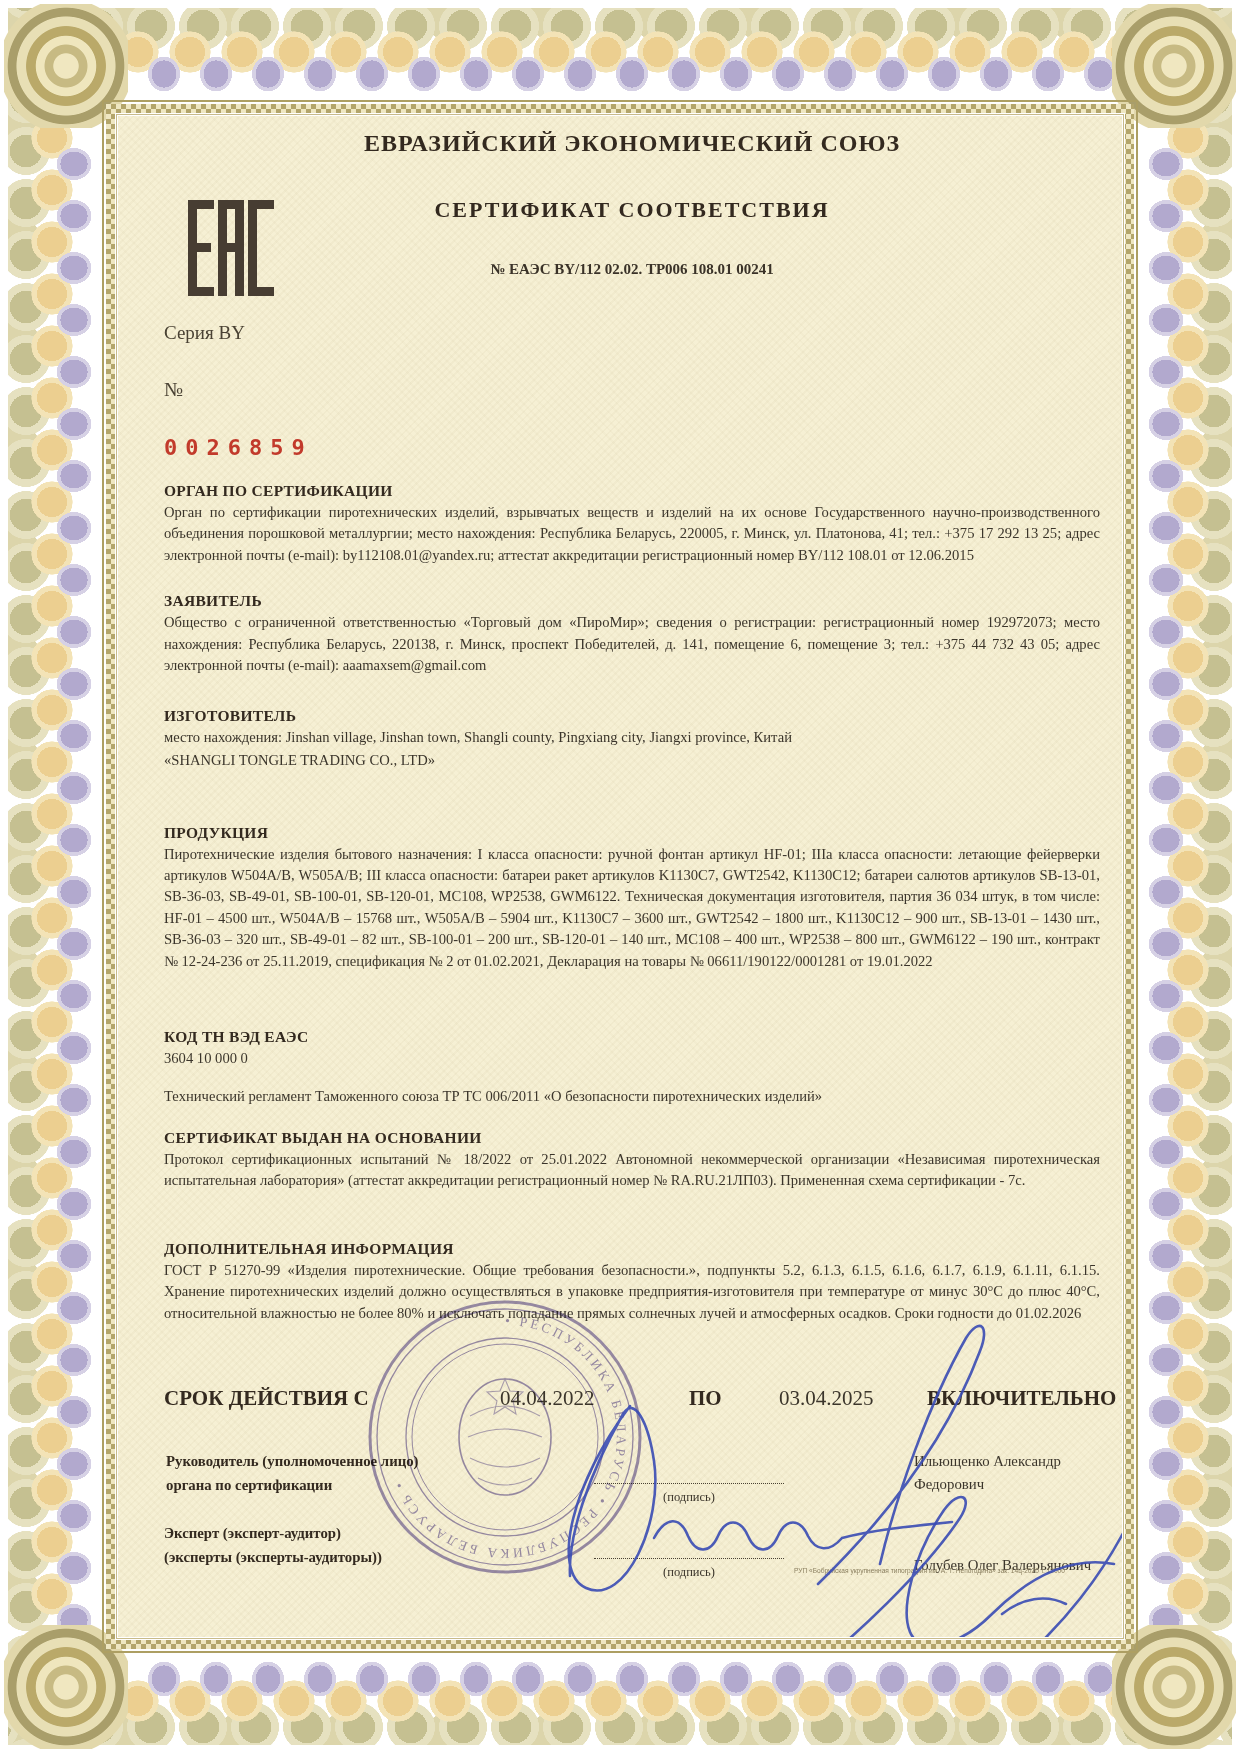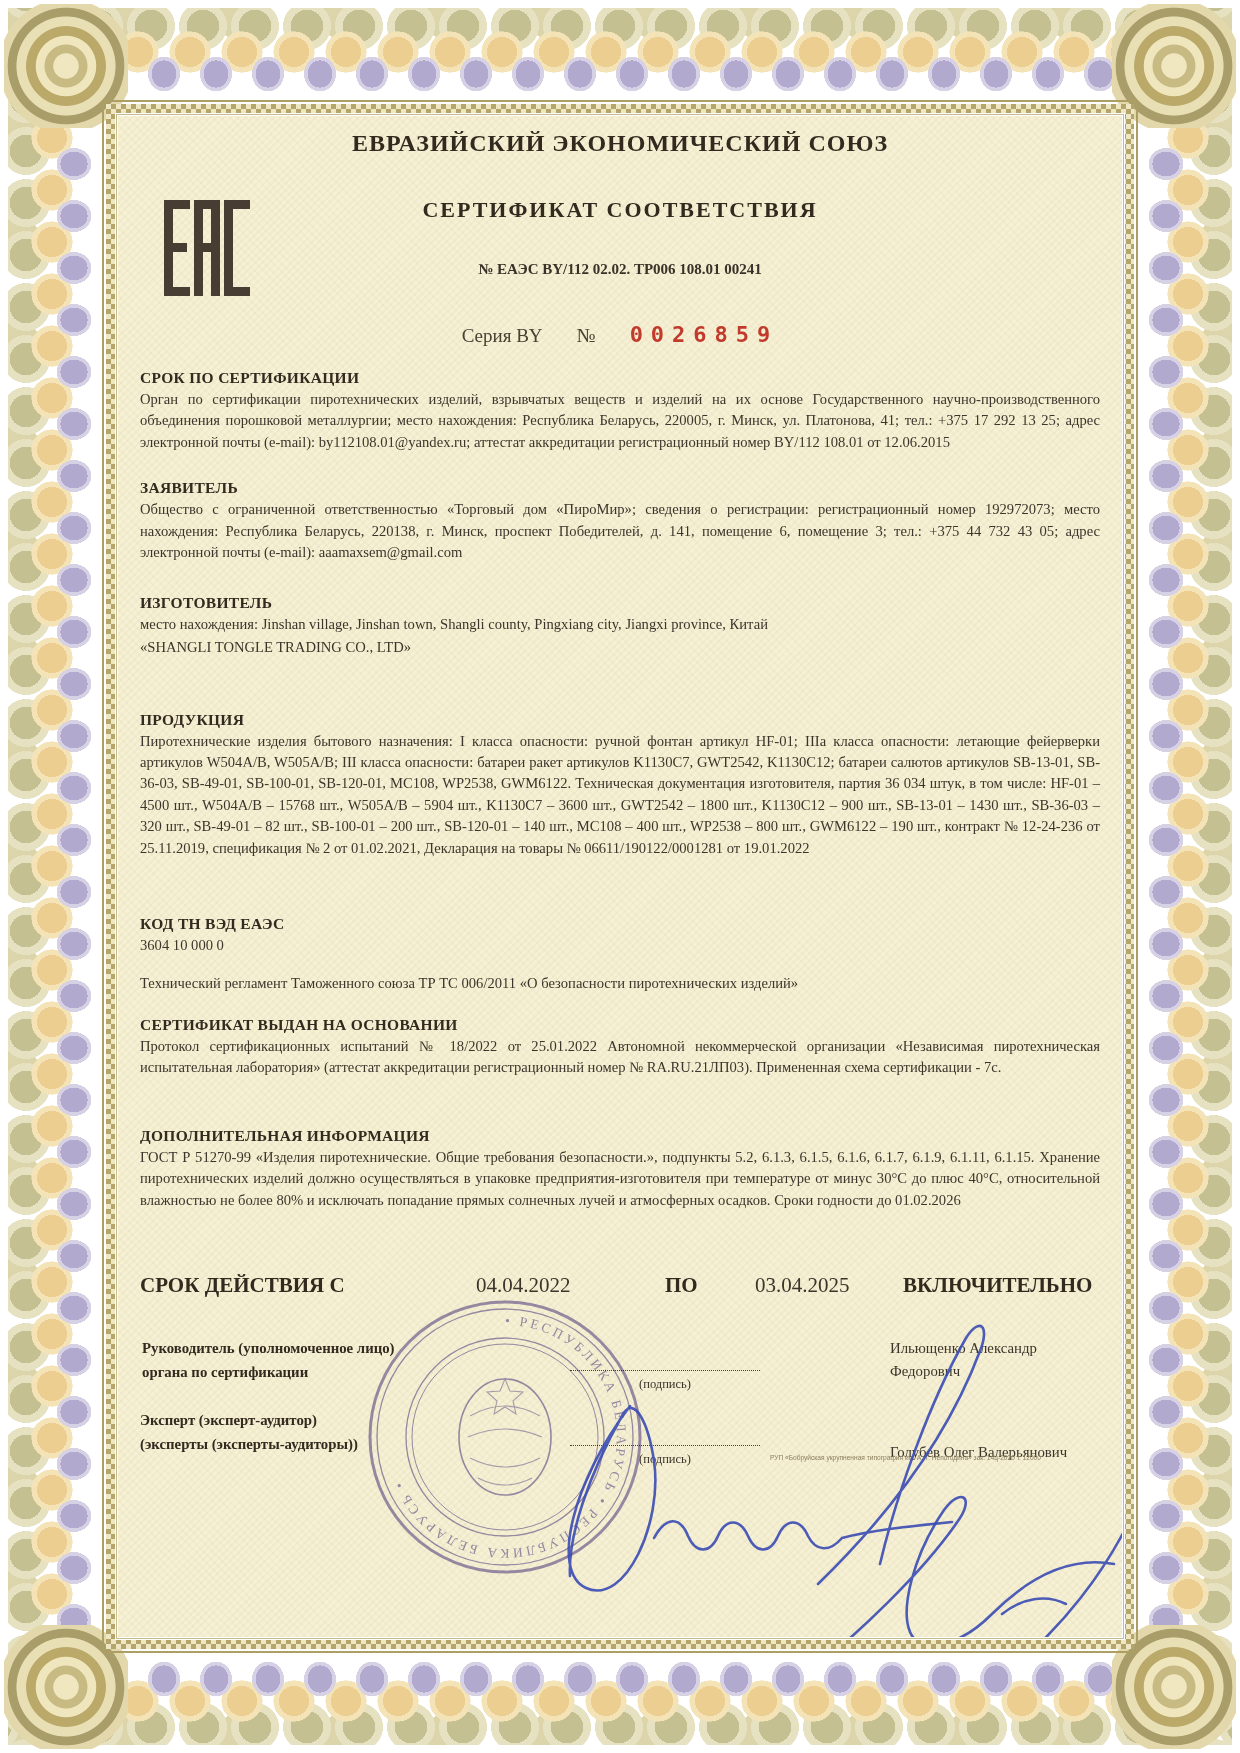--- a/index.html
+++ b/index.html
@@ -40,27 +40,27 @@
     background:repeating-conic-gradient(#b3a56b 0 25%, #efe7c2 0 50%) 0 0/10px 10px border-box;
     -webkit-mask:linear-gradient(#000 0 0) padding-box, linear-gradient(#000 0 0);
     -webkit-mask-composite:destination-out;mask:linear-gradient(#000 0 0) padding-box, linear-gradient(#000 0 0);mask-composite:exclude;
     pointer-events:none;}
   .frame-line2{position:absolute;inset:114px 116px;border:1px solid #c8bb8a;pointer-events:none;}
   
   .paper{position:absolute;inset:116px 118px;overflow:hidden;
     background:
       repeating-linear-gradient(135deg, rgba(160,140,90,.055) 0 2px, rgba(0,0,0,0) 2px 5px),
       repeating-linear-gradient(45deg, rgba(160,140,90,.04) 0 2px, rgba(0,0,0,0) 2px 6px),
-      #f6f0d4;}
+      #f6f0d4; padding-left: 24px;}
   .content{position:relative;padding:14px 22px 0;height:100%;box-sizing:border-box;}
   
   .union-title{font-size:24px;font-weight:bold;text-align:center;letter-spacing:1px;color:#33291f;}
   .doc-title{font-size:22px;font-weight:bold;text-align:center;letter-spacing:2px;margin-top:40px;color:#33291f;}
   .cert-no{font-size:15px;font-weight:bold;text-align:center;margin-top:38px;color:#3a3228;}
-  .series-row{margin-top:44px;display:flex;justify-content:center;align-items:baseline;gap:34px;}
+  .series-row{margin-top:44px;display:flex;justify-content:center;align-items:baseline;gap:34px;flex-direction:column;}
   .series-label{font-size:19px;color:#4a4234;}
   .numero{font-size:20px;color:#4a4234;}
   .serial{font-family:"DejaVu Sans Mono", monospace;font-size:22px;font-weight:bold;color:#c23a2b;letter-spacing:8px;}
   
   .eac{position:absolute;left:46px;top:84px;width:86px;height:96px;color:#473d32;}
   
   .sec{margin-top:24px;}
   .sec-title{font-size:15.5px;font-weight:bold;letter-spacing:.3px;color:#33291f;}
   .sec-body{font-size:14.6px;line-height:1.47;text-align:justify;margin-top:2px;}
   .sec-body.left{text-align:left;}
@@ -124,21 +124,21 @@
     <div class="doc-title">СЕРТИФИКАТ СООТВЕТСТВИЯ</div>
     <div class="cert-no">№ ЕАЭС BY/112 02.02. ТР006 108.01 00241</div>
 
     <div class="series-row">
       <span class="series-label">Серия BY</span>
       <span class="numero">№</span>
       <span class="serial">0026859</span>
     </div>
 
     <div class="sec mt22">
-      <div class="sec-title">СРОК ПО СЕРТИФИКАЦИИ</div>
+      <div class="sec-title">ОРГАН ПО СЕРТИФИКАЦИИ</div>
       <div class="sec-body">Орган по сертификации пиротехнических изделий, взрывчатых веществ и изделий на их основе Государственного научно-производственного объединения порошковой металлургии; место нахождения: Республика Беларусь, 220005, г. Минск, ул. Платонова, 41; тел.: +375 17 292 13 25; адрес электронной почты (e-mail): by112108.01@yandex.ru; аттестат аккредитации регистрационный номер BY/112 108.01 от 12.06.2015</div>
     </div>
 
     <div class="sec mt26">
       <div class="sec-title">ЗАЯВИТЕЛЬ</div>
       <div class="sec-body">Общество с ограниченной ответственностью «Торговый дом «ПироМир»; сведения о регистрации: регистрационный номер 192972073; место нахождения: Республика Беларусь, 220138, г. Минск, проспект Победителей, д. 141, помещение 6, помещение 3; тел.: +375 44 732 43 05; адрес электронной почты (e-mail): aaamaxsem@gmail.com</div>
     </div>
 
     <div class="sec mt30">
       <div class="sec-title">ИЗГОТОВИТЕЛЬ</div>

